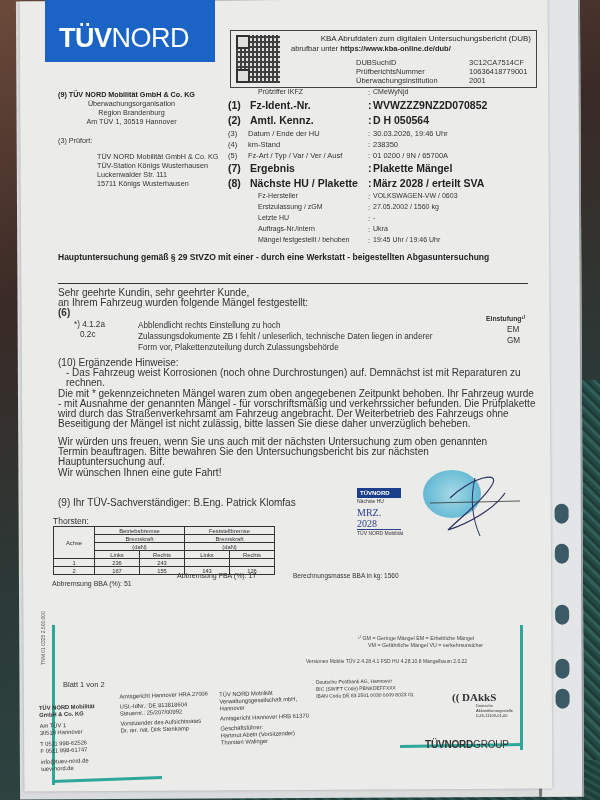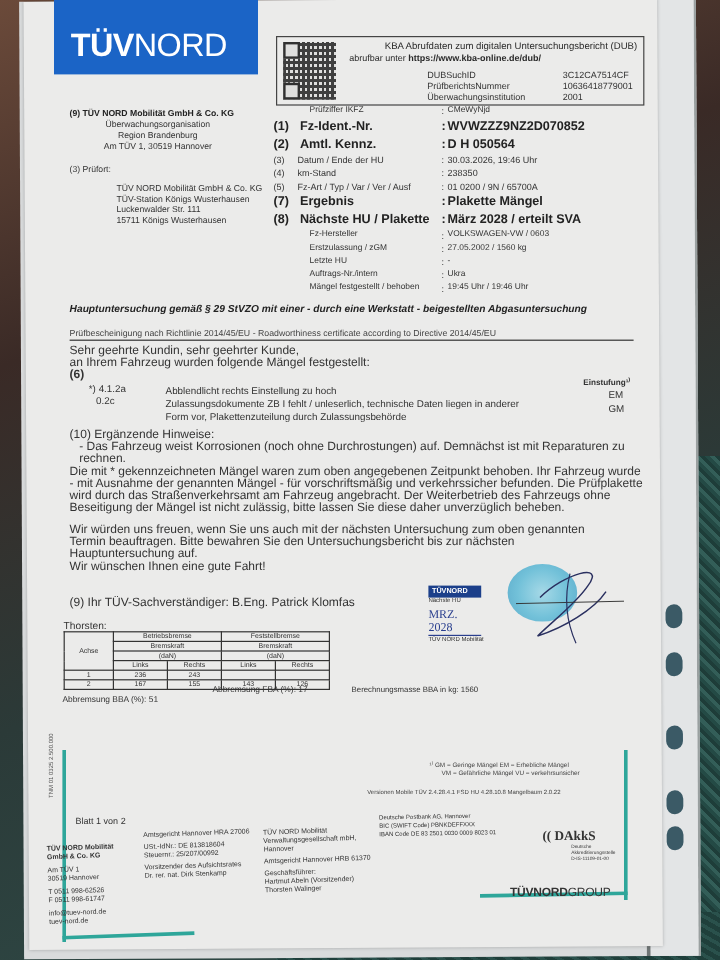--- a/index.html
+++ b/index.html
@@ -46,21 +46,21 @@
   .f .num{position:absolute;left:0;}
   .f .lab{position:absolute;left:20px;}
   .f .colon{position:absolute;left:140px;}
   .f .val{position:absolute;left:145px;}
   .f.big{height:15px;font-size:10.5px;font-weight:bold;color:#222;}
   .f.big .lab{left:22px}
   .f.big .val{font-size:10.5px;}
   .f.sub .lab{left:30px;font-size:7px;}
   .f.sub .val{left:145px;font-size:7px;}
   .hu{position:absolute;left:58px;top:252px;width:470px;font-size:8.5px;line-height:10px;}
-  .hu b{font-weight:bold;color:#222;font-style:italic;}
+  .hu b{font-weight:bold;color:#222;}
   .hu .sm{font-size:7.3px;color:#444;}
   .hu-line{position:absolute;left:58px;top:283px;width:470px;border-top:1.5px solid #333;}
   .body{position:absolute;left:58px;font-size:10px;line-height:10px;color:#333;width:470px;}
   .defect{position:absolute;font-size:8.2px;color:#333;white-space:nowrap;}
   .einst{position:absolute;left:486px;top:314px;font-size:6.8px;font-weight:bold;color:#333;}
   .sig{position:absolute;left:410px;top:468px;width:120px;height:70px;}
   .stamp-mini{position:absolute;left:357px;top:488px;width:62px;height:64px;font-size:5px;color:#333;}
   .stamp-mini .blue{background:#1b3f8a;color:#fff;font-weight:bold;font-size:6px;padding:2px 3px;width:38px;}
   .stamp-mini .mrz{font-family:"Liberation Serif",serif;font-size:10px;color:#2a3f8e;border-bottom:1px solid #2a3f8e;width:44px;margin-top:3px;}
   .circle{position:absolute;left:423px;top:470px;width:58px;height:48px;border-radius:50%;
@@ -203,21 +203,20 @@
   <div class="f sub">
       <span class="lab">Mängel festgestellt / behoben</span>
       <span class="colon">:</span>
       <span class="val">19:45 Uhr / 19:46 Uhr</span>
     </div>
 </div>
 
 <div class="hu">
   <b>Hauptuntersuchung gemäß § 29 StVZO mit einer - durch eine Werkstatt - beigestellten Abgasuntersuchung</b><br>
   <br>
-  <span class="sm">Prüfbescheinigung nach Richtlinie 2014/45/EU - Roadworthiness certificate according to Directive 2014/45/EU</span>
 </div>
 <div class="hu-line"></div>
 
 <div class="body" style="top:288px">Sehr geehrte Kundin, sehr geehrter Kunde,</div>
 <div class="body" style="top:298px">an Ihrem Fahrzeug wurden folgende Mängel festgestellt:</div>
 <div class="body" style="top:308px;font-weight:bold">(6)</div>
 <div class="einst">Einstufung¹⁾</div>
 
 <div class="defect" style="left:74px;top:320px">*) 4.1.2a</div>
 <div class="defect" style="left:138px;top:321px">Abblendlicht rechts Einstellung zu hoch</div>

